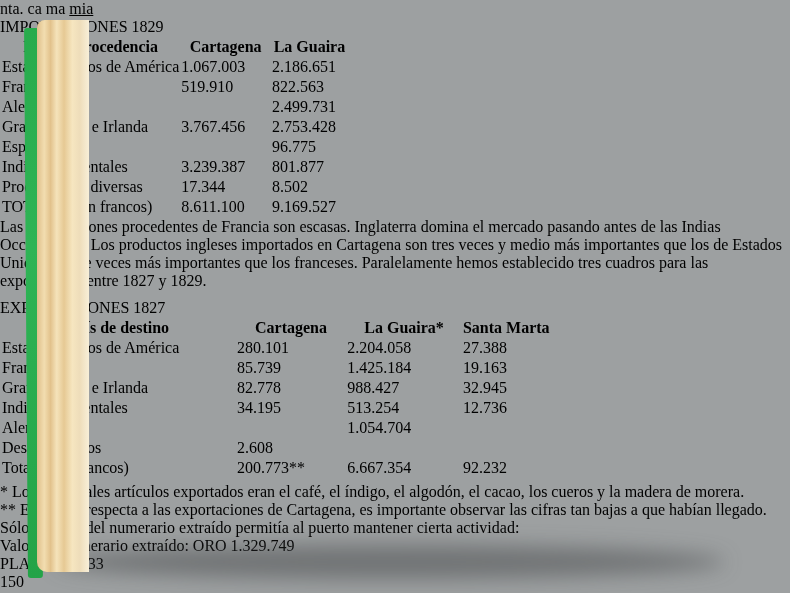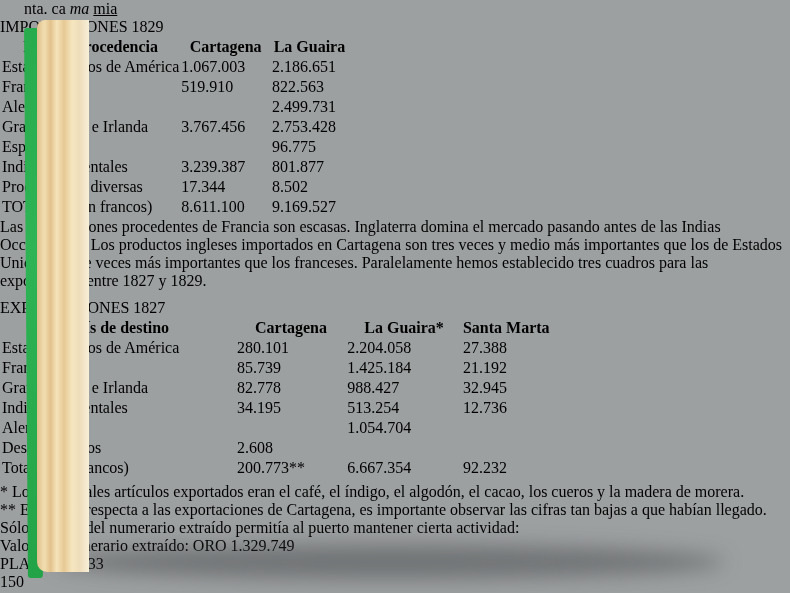--- a/index.html
+++ b/index.html
@@ -79,23 +79,23 @@
 
 
 
 <div class="book-shadow"></div>
 
 <div class="cover-left"></div>
 <div class="edges-left"></div>
 <div class="edges-right"></div>
 <div class="cover-right"></div>
 
-<span class="edge-frag" style="left:740px; top:233px;margin-left:24px;">nta.</span>
+<span class="edge-frag" style="left:740px; top:233px;">nta.</span>
 <span class="edge-frag" style="left:742px; top:306px;">ca</span>
-<span class="edge-frag" style="left:743px; top:336px;font-style:italic;">ma</span>
+<span class="edge-frag" style="left:743px; top:336px;">ma</span>
 <span class="edge-frag" style="left:745px; top:368px;text-decoration:underline;">mia</span>
 
 
 <div class="page page-left">
   <div class="content-left">
 
     <div class="tbl-title">IMPORTACIONES 1829</div>
     <table class="t1 btbl">
       <thead>
         <tr>
@@ -164,21 +164,21 @@
           <tr>
           <td>Estados Unidos de América</td>
           <td>280.101</td>
           <td>2.204.058</td>
           <td>27.388</td>
         </tr>
           <tr>
           <td>Francia</td>
           <td>85.739</td>
           <td>1.425.184</td>
-          <td>21.192</td>
+          <td>19.163</td>
         </tr>
           <tr>
           <td>Gran Bretaña e Irlanda</td>
           <td>82.778</td>
           <td>988.427</td>
           <td>32.945</td>
         </tr>
           <tr>
           <td>Indias Occidentales</td>
           <td>34.195</td>

